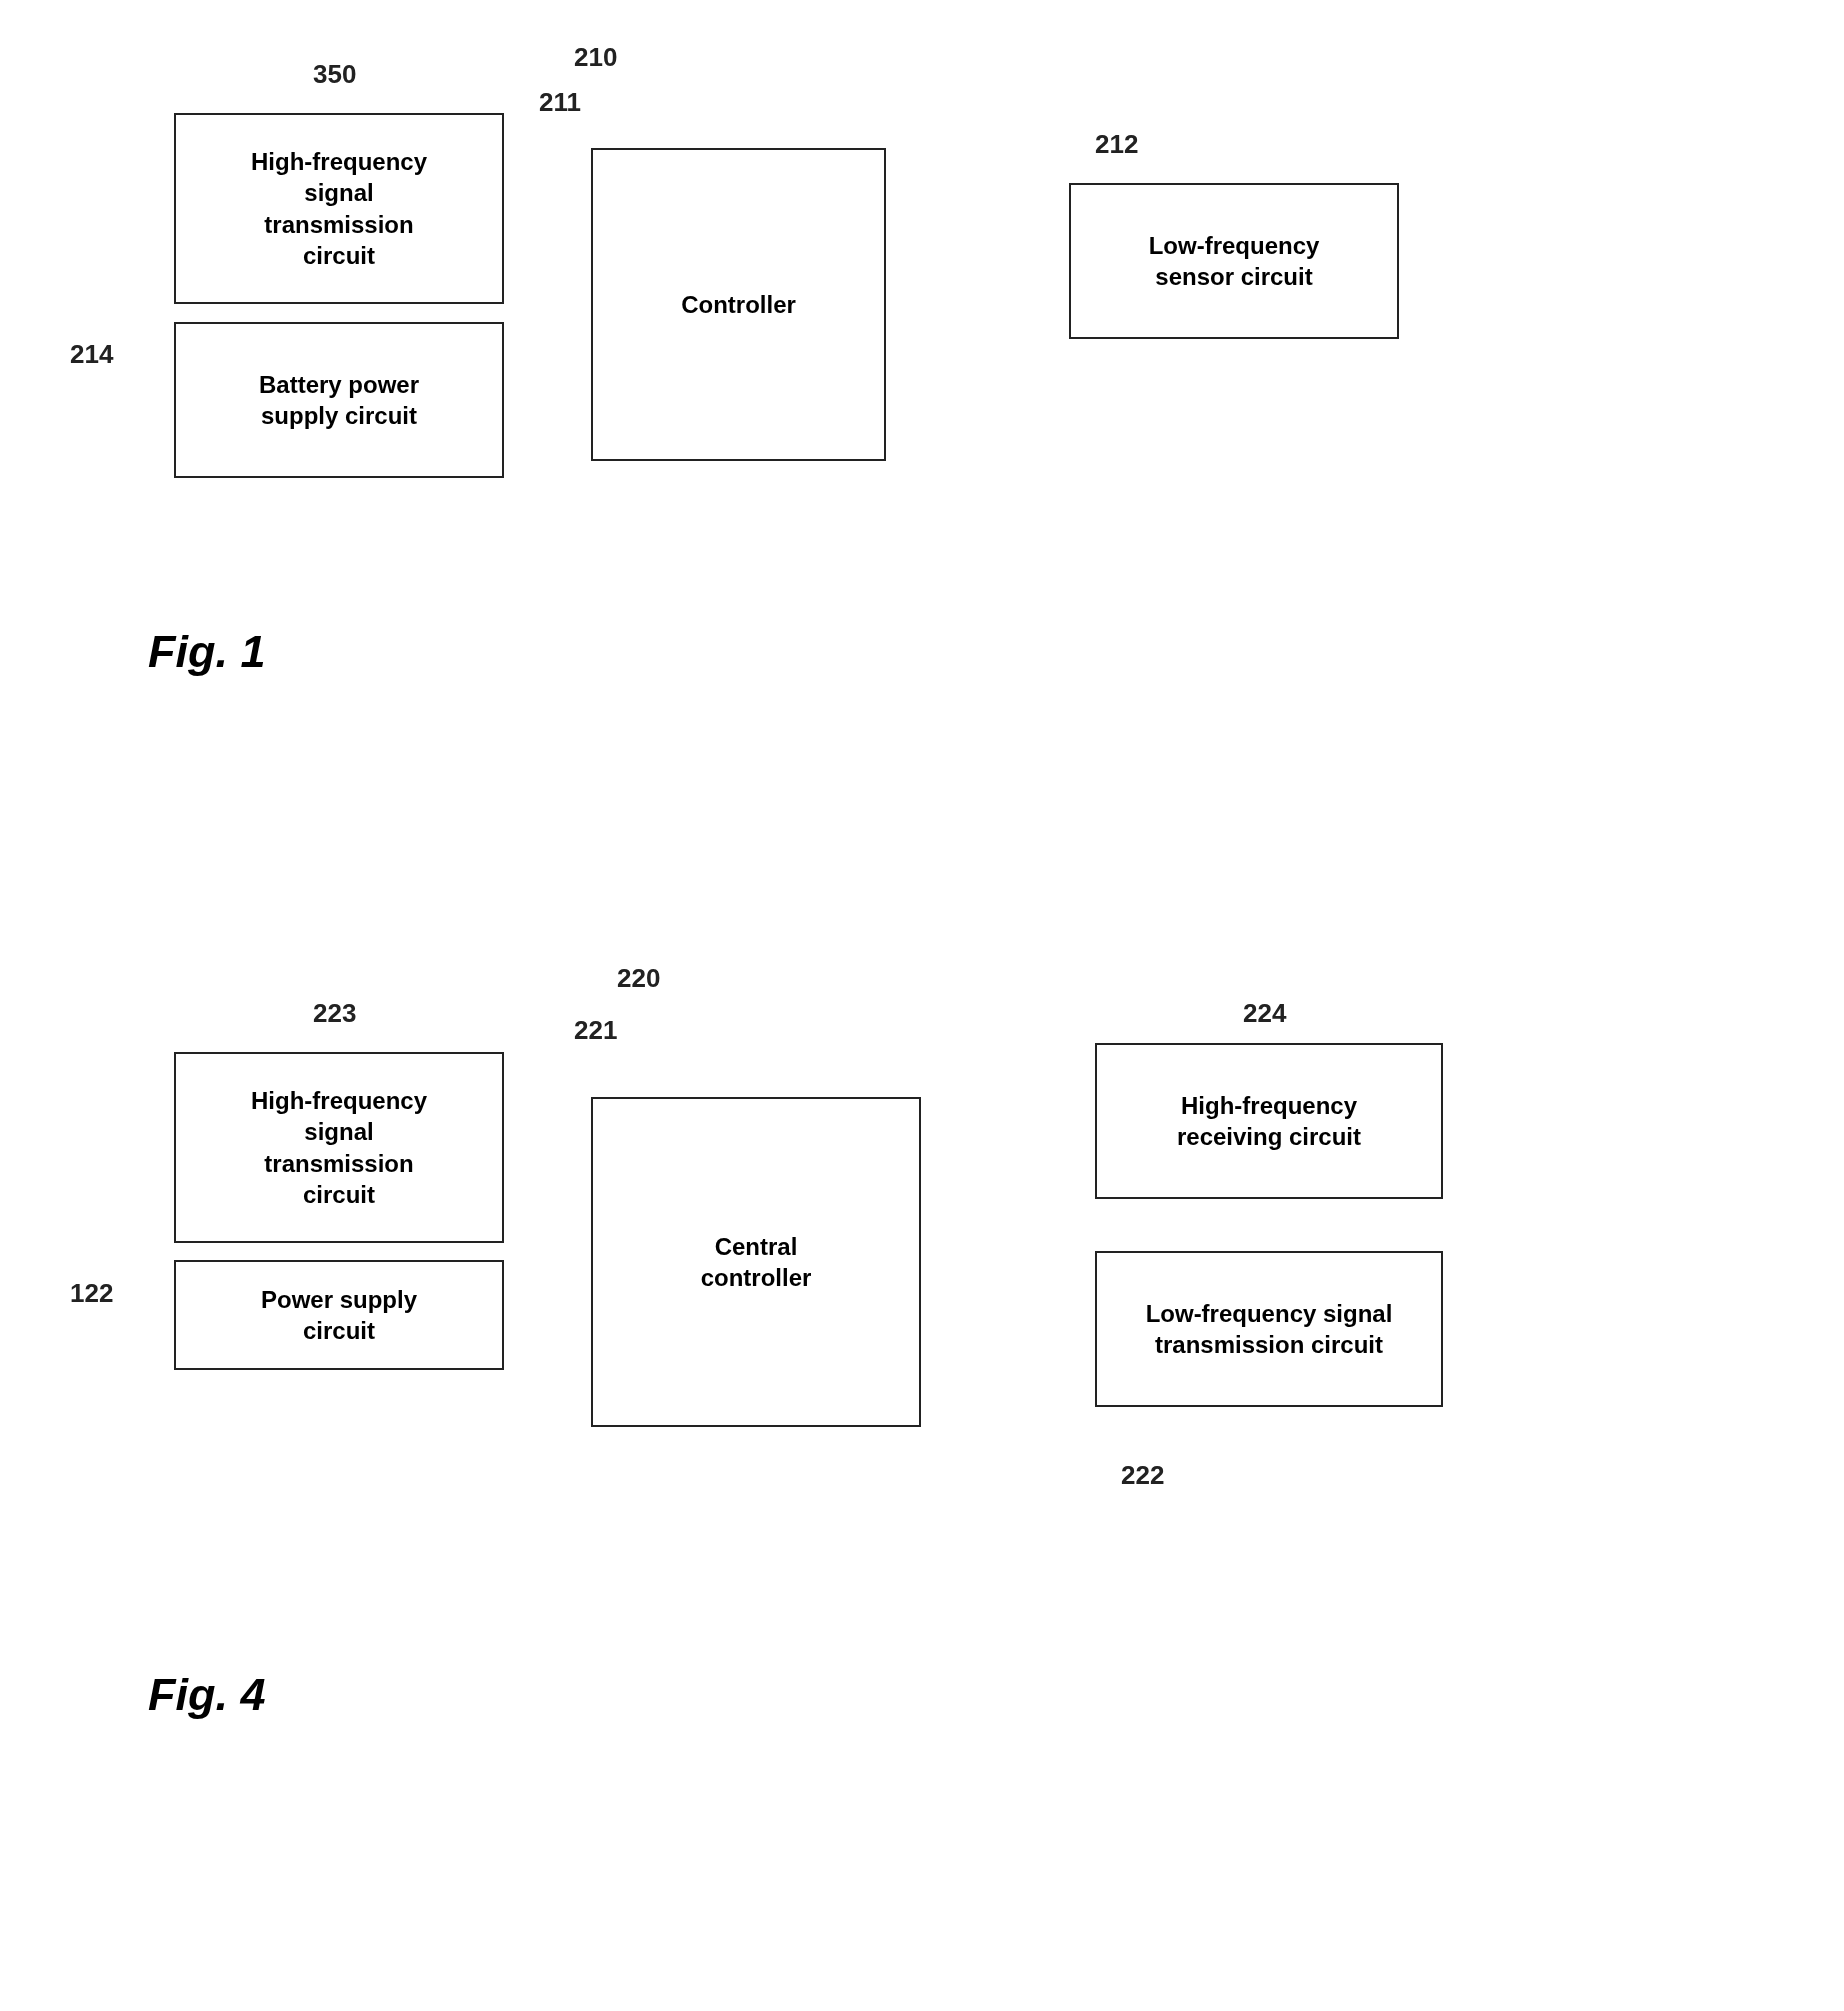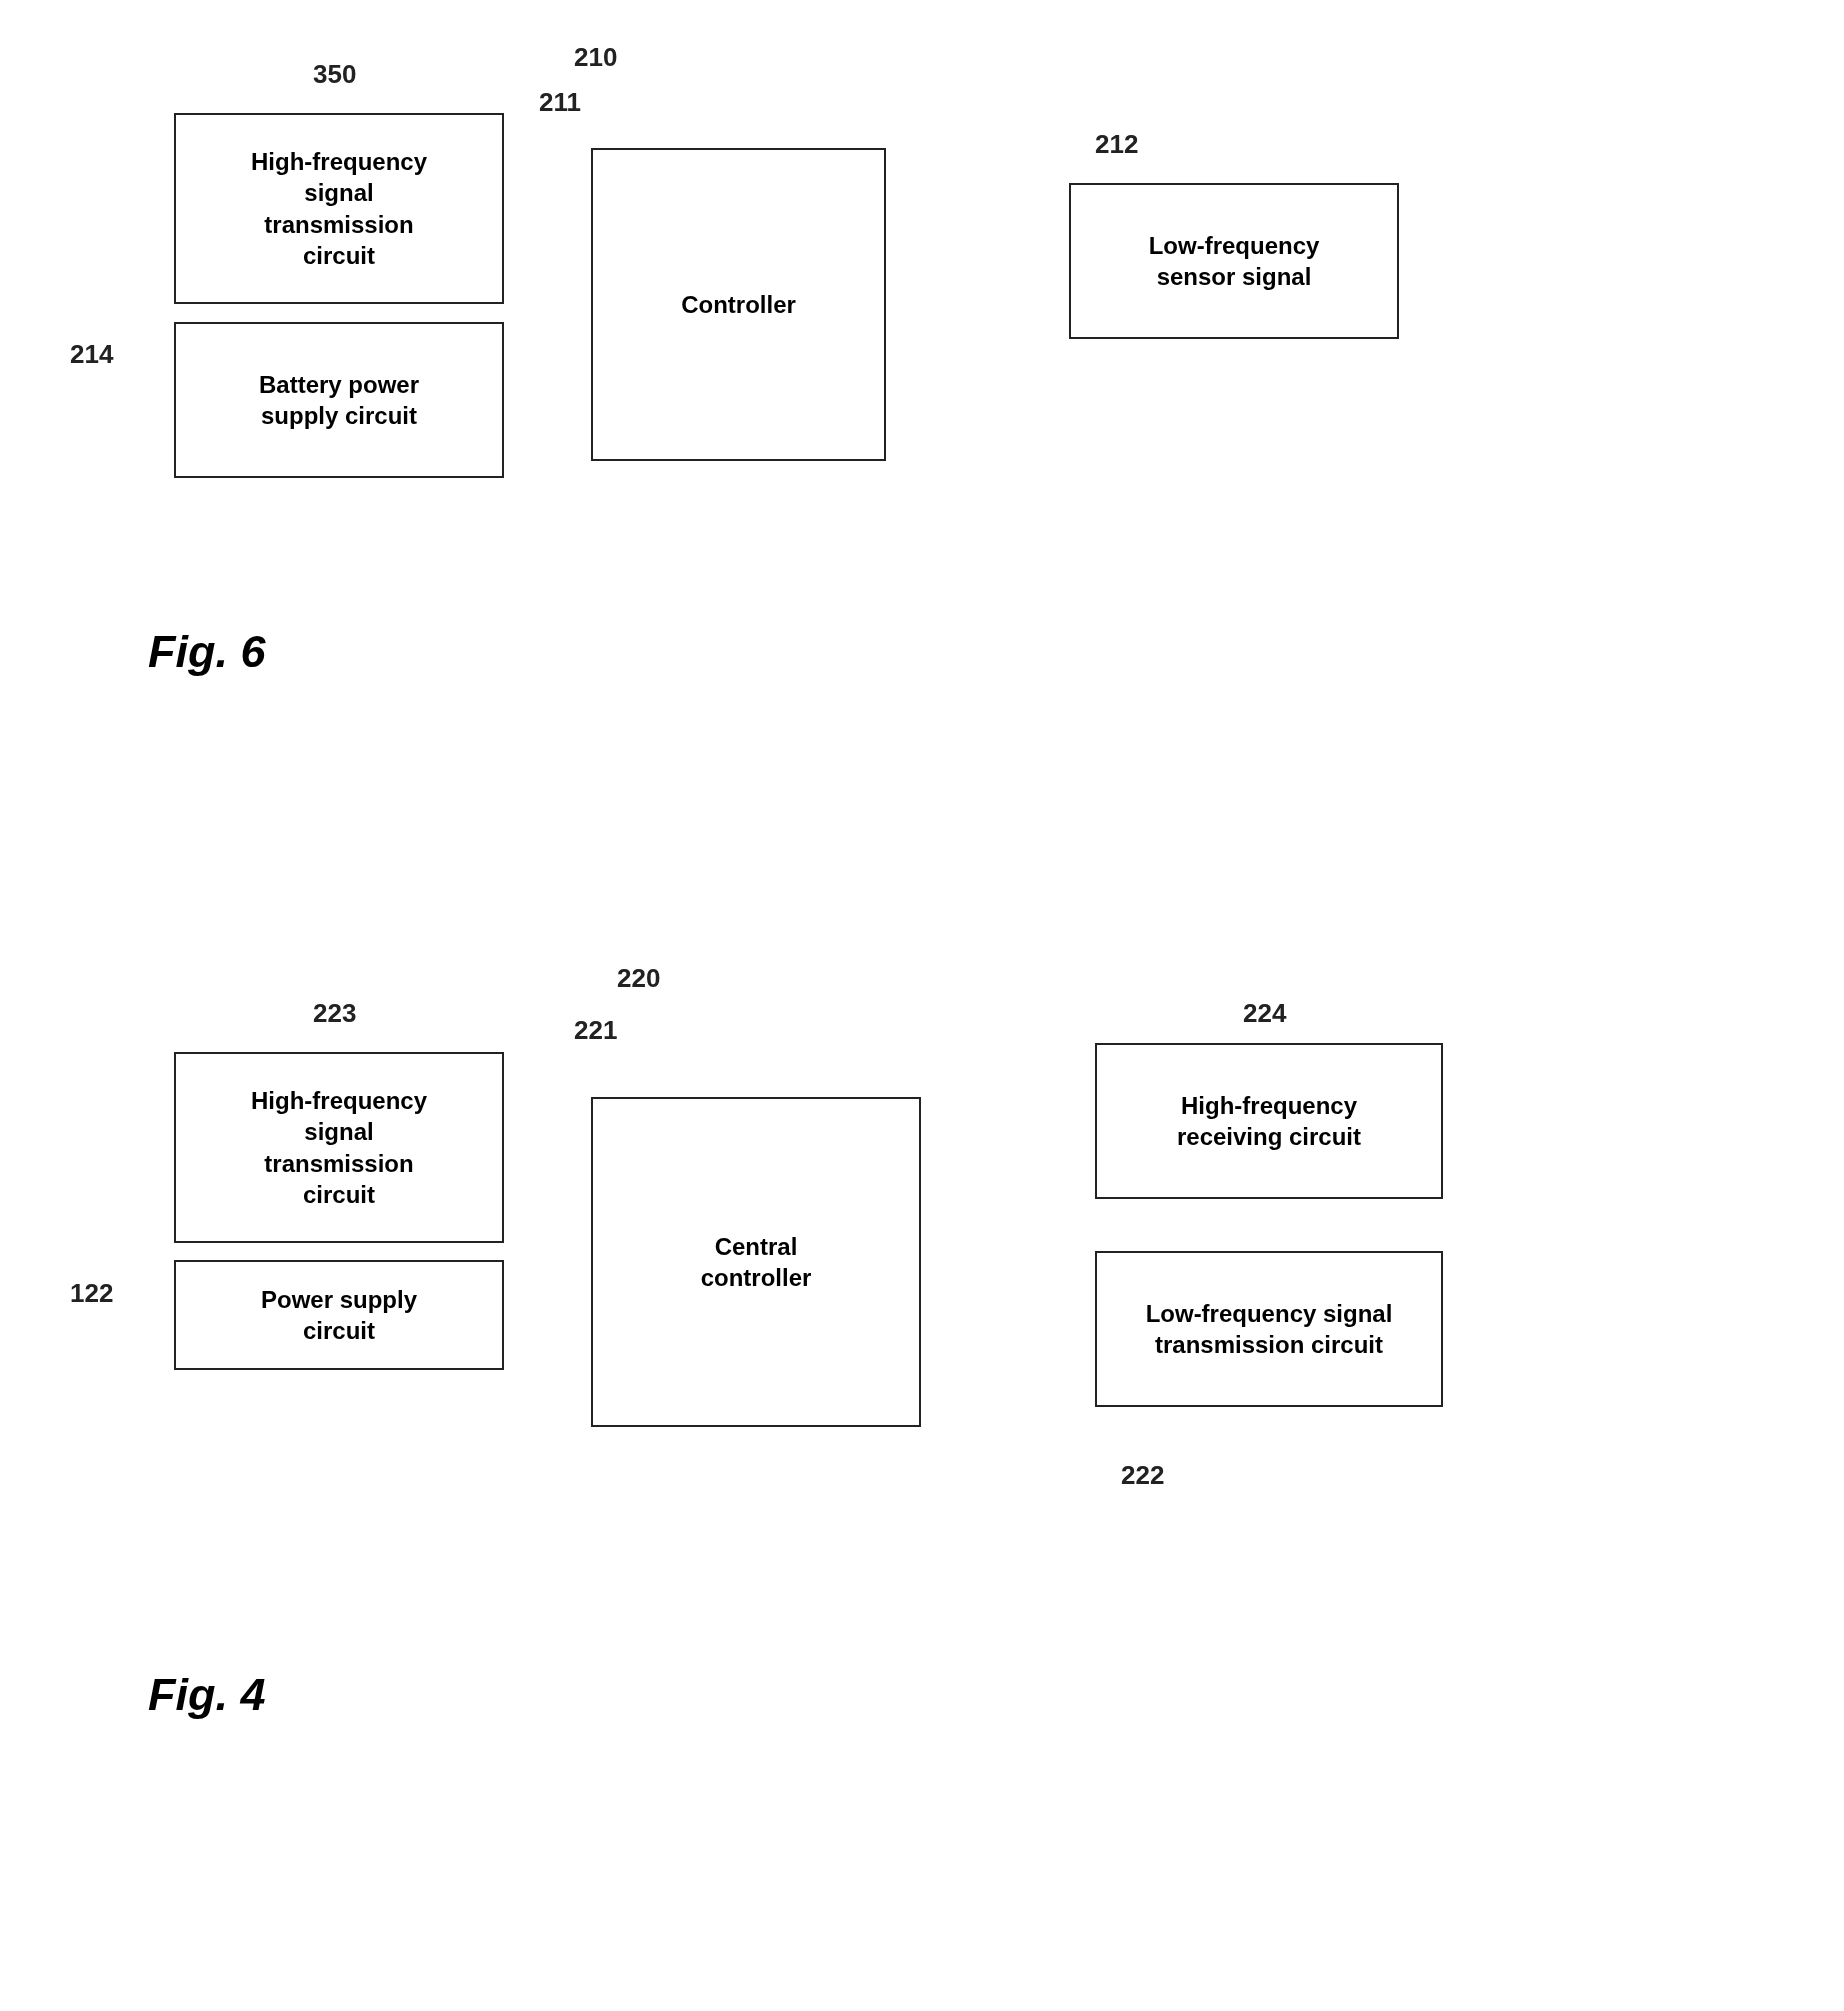--- a/index.html
+++ b/index.html
@@ -70,29 +70,29 @@
 signal
 transmission
 circuit</div>
 
   <div class="block" style="left:174px; top:322px; width:330px; height:156px; white-space:pre-line;text-align:center;">Battery power
 supply circuit</div>
 
   <div class="block" style="left:591px; top:148px; width:295px; height:313px; white-space:pre-line;">Controller</div>
 
   <div class="block" style="left:1069px; top:183px; width:330px; height:156px; white-space:pre-line;">Low-frequency
-sensor signal</div>
+sensor circuit</div>
 
   <div class="ref-label" style="left:313px; top:59px;">350</div>
   <div class="ref-label" style="left:574px; top:42px;">210</div>
   <div class="ref-label" style="left:539px; top:87px;">211</div>
   <div class="ref-label" style="left:1095px; top:129px;">212</div>
   <div class="ref-label" style="left:70px; top:339px;">214</div>
 
-  <div class="fig-caption" style="left:148px; top:626px;">Fig. 6</div>
+  <div class="fig-caption" style="left:148px; top:626px;">Fig. 1</div>
 
   <div class="block" style="left:174px; top:1052px; width:330px; height:191px; white-space:pre-line;">High-frequency
 signal
 transmission
 circuit</div>
 
   <div class="block" style="left:174px; top:1260px; width:330px; height:110px; white-space:pre-line;">Power supply
 circuit</div>
 
   <div class="block" style="left:591px; top:1069px; width:330px; height:330px; white-space:pre-line;margin-top:28px;">Central

